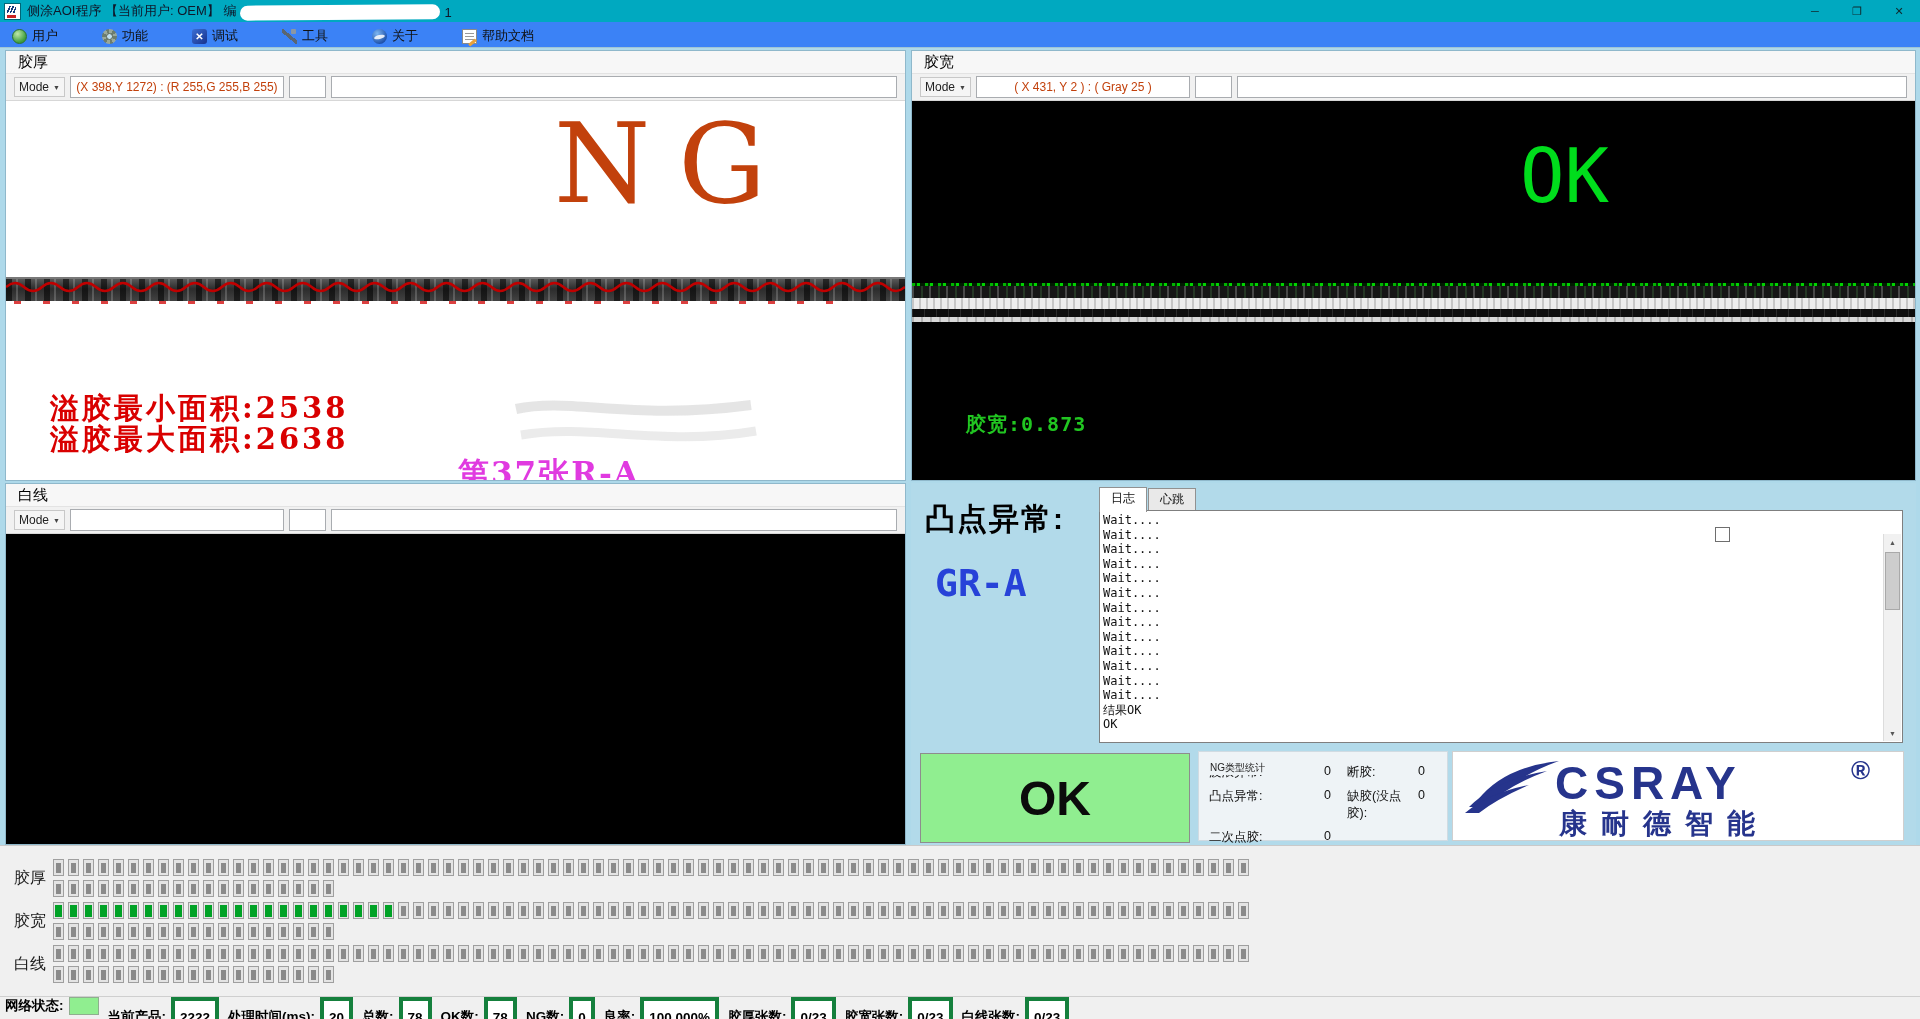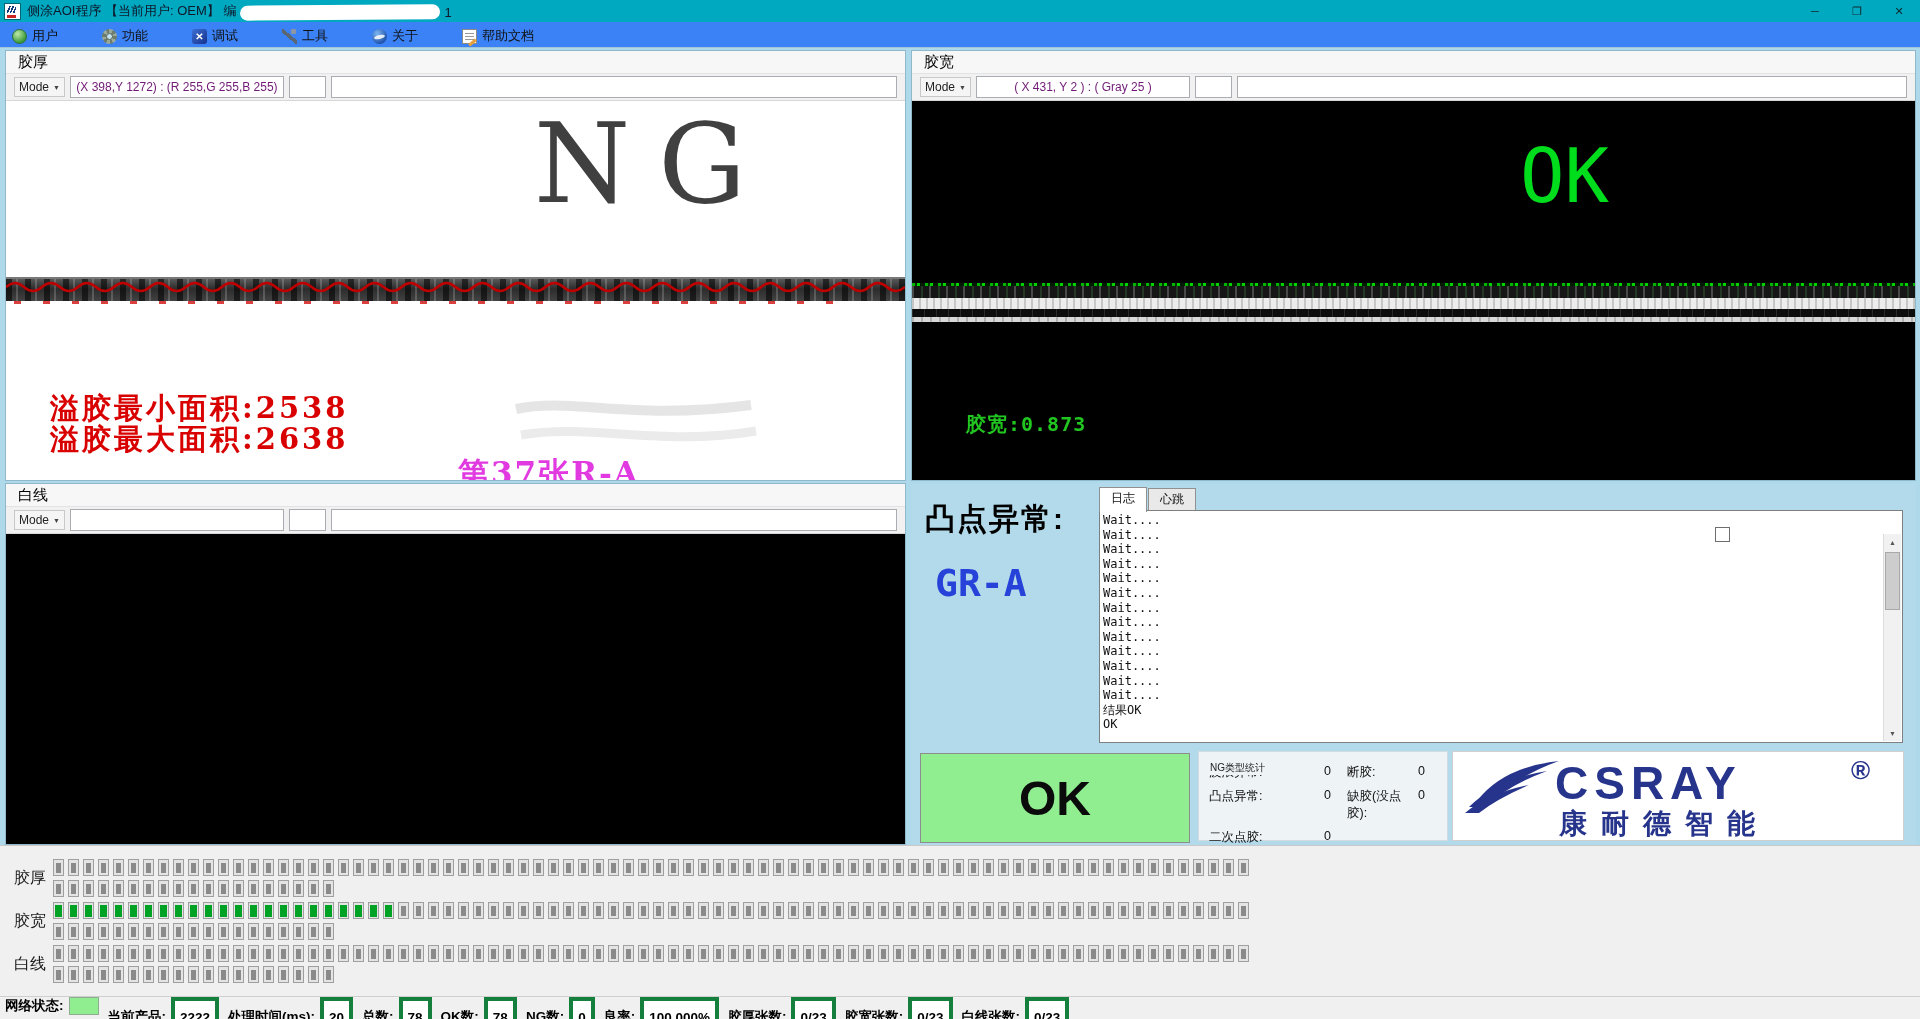--- a/index.html
+++ b/index.html
@@ -37,30 +37,30 @@
 
   
   .panel{position:absolute;background:#f7f7f7;border:1px solid #8fb8cb;box-sizing:border-box;display:flex;flex-direction:column;}
   .panel-tl{left:5px;top:50px;width:901px;height:431px;}
   .panel-tr{left:911px;top:50px;width:1005px;height:431px;}
   .panel-bl{left:5px;top:483px;width:901px;height:362px;}
   .panel-title{height:22px;line-height:22px;padding-left:12px;font-size:15px;color:#000;background:#f7f7f7;border-bottom:1px solid #e3e3e3;flex:none;}
   .mode-row{height:26px;background:#f1f1f1;border-bottom:1px solid #d7d7d7;display:flex;align-items:center;padding-left:8px;gap:5px;flex:none;}
   .mode-btn{font-size:12px;color:#222;display:flex;align-items:center;gap:4px;padding:2px 4px;border:1px solid #c8c8c8;background:#f5f5f5;}
   .mode-arrow{font-size:7px;color:#444;}
-  .fld{height:22px;border:1px solid #a9acb0;background:#fff;font-size:12px;color:#701a75;display:flex;align-items:center;justify-content:center;box-sizing:border-box;}
+  .fld{height:22px;border:1px solid #a9acb0;background:#fff;font-size:12px;color:#c2410c;display:flex;align-items:center;justify-content:center;box-sizing:border-box;}
   .fld-coords{width:214px;}
   .fld-small{width:37px;}
   .fld-long{flex:1;margin-right:8px;}
   .img-area{position:relative;flex:1;overflow:hidden;}
   .img-white{background:#fff;}
   .img-black{background:#000;}
 
   
-  .ng-text{position:absolute;left:528px;top:8px;font-family:"DejaVu Serif",serif;font-size:110px;line-height:110px;color:#404040;letter-spacing:28px;}
+  .ng-text{position:absolute;left:548px;top:8px;font-family:"DejaVu Serif",serif;font-size:110px;line-height:110px;color:#c2410c;letter-spacing:28px;}
   .debris-strip{position:absolute;left:0;top:176px;width:100%;height:22px;background-color:#3d3d3d;border-top:2px solid #787878;
     background-image:repeating-linear-gradient(90deg,rgba(0,0,0,.55) 0 6px,transparent 6px 10px,rgba(255,255,255,.18) 10px 12px,transparent 12px 19px),linear-gradient(#585858,#2c2c2c 45%,#424242);}
   .debris-wave{position:absolute;left:0;top:172px;width:100%;height:26px;}
   .debris-dashes{position:absolute;left:8px;top:200px;width:92%;height:3px;opacity:.75;
     background:repeating-linear-gradient(90deg,#cf0000 0 7px,transparent 7px 29px);}
   .ng-lines{position:absolute;left:44px;top:292px;font-family:"DejaVu Serif",serif;font-weight:bold;font-size:29px;line-height:31px;color:#d90000;letter-spacing:3px;white-space:nowrap;}
   .ng-tag{position:absolute;left:452px;top:352px;font-family:"DejaVu Serif",serif;font-weight:bold;font-size:31px;color:#e03ae0;letter-spacing:2px;white-space:nowrap;}
   .scribble{position:absolute;left:505px;top:290px;width:250px;height:64px;opacity:.9;}
 
   

